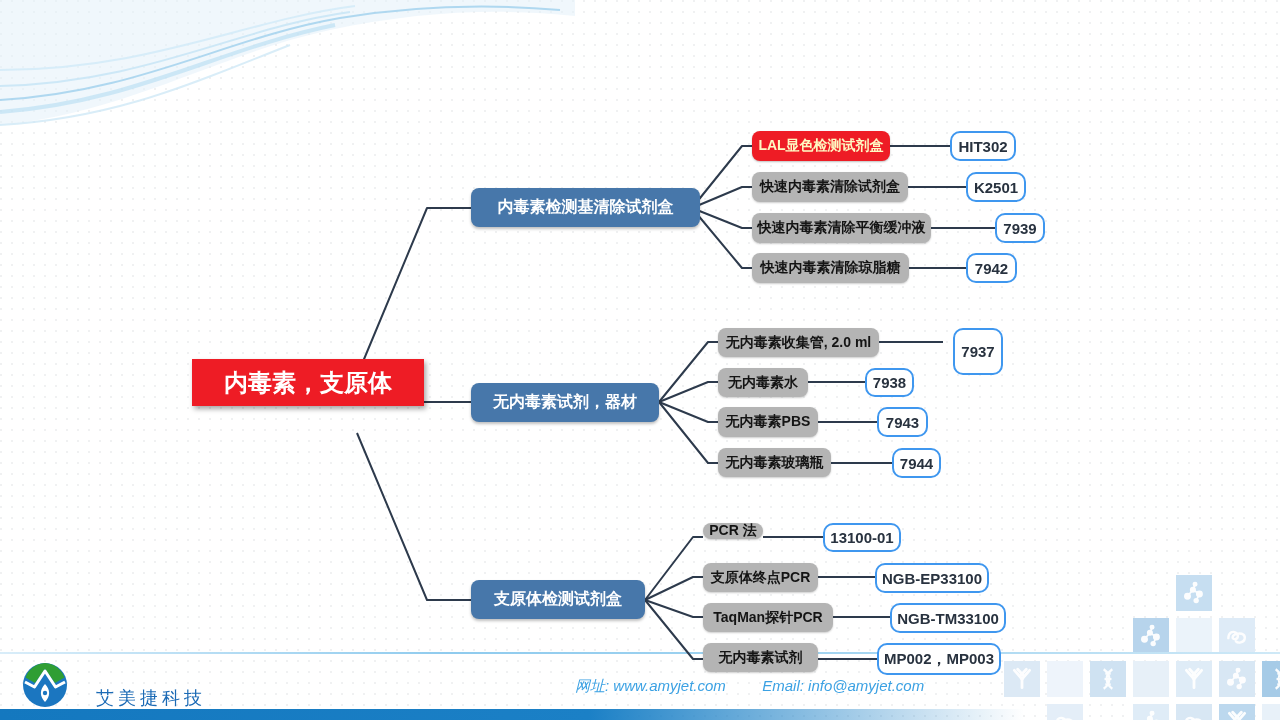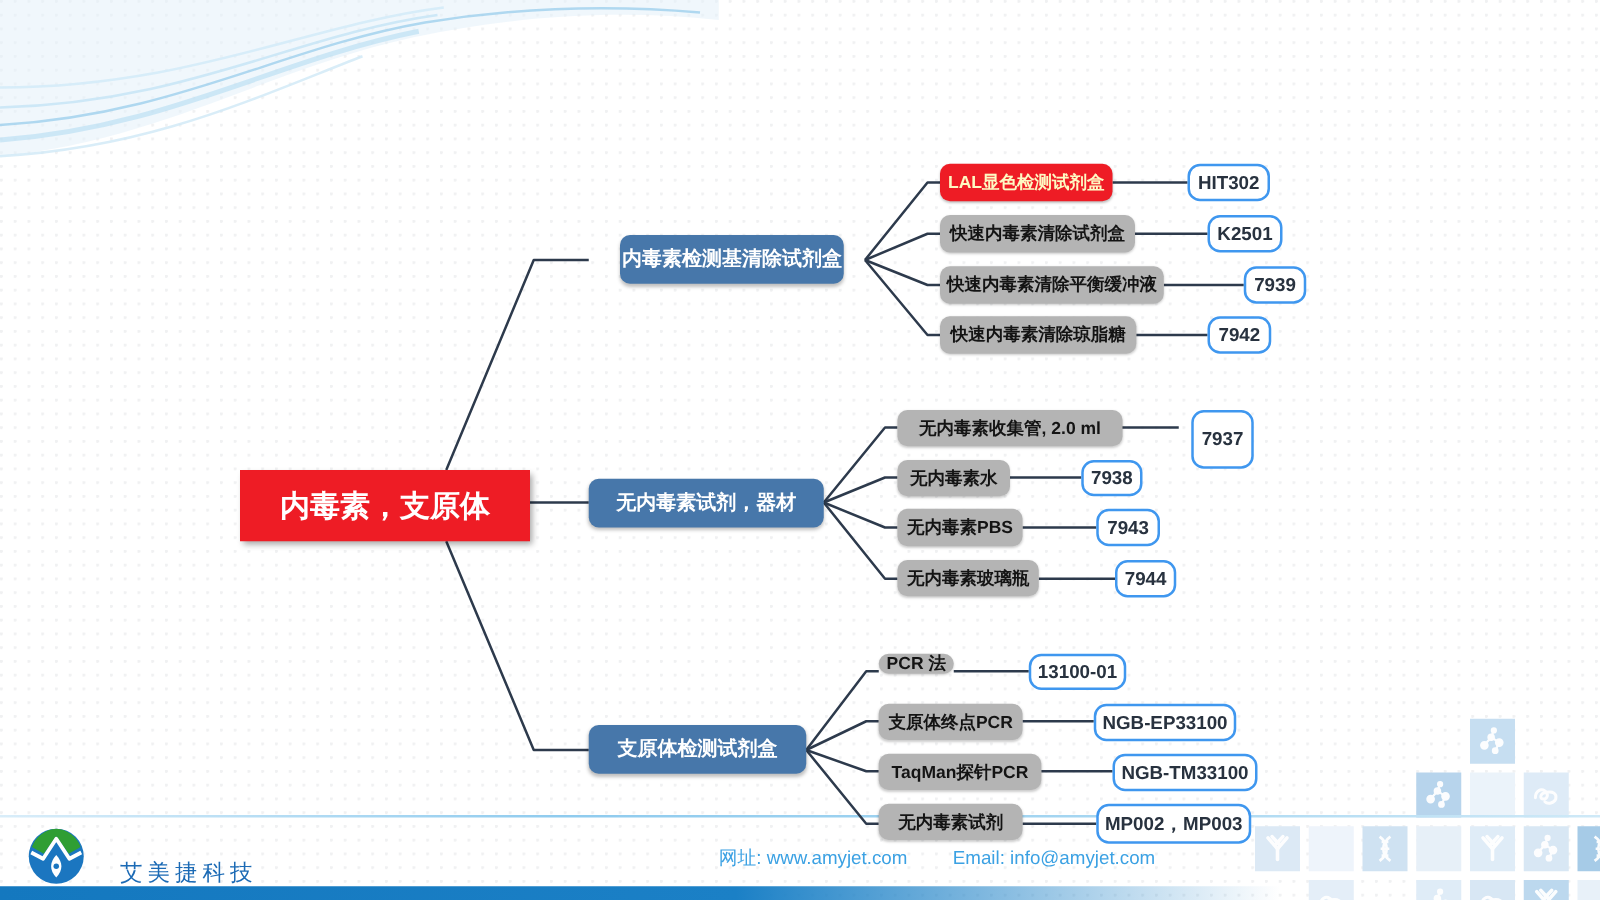--- a/index.html
+++ b/index.html
@@ -32,21 +32,21 @@
   .redchild{background:#ee1c25;color:#fef9c3;border-radius:8px;font-size:14px;
         box-shadow:0 1px 2px rgba(0,0,0,.25);}
   .code{background:#fff;border:2px solid #3f97ef;border-radius:10px;color:#28323f;
         font-size:15px;}
   
   .logo{position:absolute;left:20px;top:658px;z-index:2;}
   .brand-en{position:absolute;left:74px;top:662px;z-index:2;font-size:21px;font-weight:bold;
             font-style:italic;color:#1b6ab5;}
   .brand-cn{position:absolute;left:96px;top:686px;z-index:2;font-size:18px;font-weight:normal;
             letter-spacing:4px;color:#1b6ab5;}
-  .contact{position:absolute;left:575px;top:677px;z-index:2;font-size:15px;
+  .contact{position:absolute;left:575px;top:677px;z-index:2;font-size:15px;font-style:italic;
            color:#3ba1e3;white-space:nowrap;}
   .contact .gap{display:inline-block;width:28px;}
 </style>
 </head>
 <body>
 
 <div class="canvas">
 
   <svg width="0" height="0" style="position:absolute" aria-hidden="true">
     <defs>
@@ -186,36 +186,36 @@
       <line x1="808" y1="382" x2="865" y2="382"></line>
       <line x1="818" y1="422" x2="877" y2="422"></line>
       <line x1="831" y1="463" x2="892" y2="463"></line>
       <line x1="763" y1="537" x2="823" y2="537"></line>
       <line x1="818" y1="577" x2="875" y2="577"></line>
       <line x1="833" y1="617" x2="890" y2="617"></line>
       <line x1="818" y1="659" x2="877" y2="659"></line>
     </g>
   </svg>
 
-  <div class="node root" style="left:192px;top:376px;width:232px;height:57px">内毒素，支原体</div>
-
-  <div class="node blue" style="left:496px;top:188px;width:179px;height:39px">内毒素检测基清除试剂盒</div>
+  <div class="node root" style="left:192px;top:359px;width:232px;height:47px">内毒素，支原体</div>
+
+  <div class="node blue" style="left:471px;top:188px;width:229px;height:39px">内毒素检测基清除试剂盒</div>
   <div class="node blue" style="left:471px;top:383px;width:188px;height:39px">无内毒素试剂，器材</div>
   <div class="node blue" style="left:471px;top:580px;width:174px;height:39px">支原体检测试剂盒</div>
 
   <div class="node redchild" style="left:752px;top:131px;width:138px;height:30px">LAL显色检测试剂盒</div>
   <div class="node code" style="left:950px;top:131px;width:66px;height:30px">HIT302</div>
   <div class="node gray" style="left:752px;top:172px;width:156px;height:30px">快速内毒素清除试剂盒</div>
   <div class="node code" style="left:966px;top:172px;width:60px;height:30px">K2501</div>
   <div class="node gray" style="left:752px;top:213px;width:179px;height:30px">快速内毒素清除平衡缓冲液</div>
   <div class="node code" style="left:995px;top:213px;width:50px;height:30px">7939</div>
   <div class="node gray" style="left:752px;top:253px;width:157px;height:30px">快速内毒素清除琼脂糖</div>
   <div class="node code" style="left:966px;top:253px;width:51px;height:30px">7942</div>
 
-  <div class="node gray" style="left:718px;top:328px;width:180px;height:29px">无内毒素收集管, 2.0 ml</div>
+  <div class="node gray" style="left:718px;top:328px;width:161px;height:29px">无内毒素收集管, 2.0 ml</div>
   <div class="node code" style="left:953px;top:328px;width:50px;height:47px">7937</div>
   <div class="node gray" style="left:718px;top:368px;width:90px;height:29px">无内毒素水</div>
   <div class="node code" style="left:865px;top:368px;width:49px;height:29px">7938</div>
   <div class="node gray" style="left:718px;top:407px;width:100px;height:30px">无内毒素PBS</div>
   <div class="node code" style="left:877px;top:407px;width:51px;height:30px">7943</div>
   <div class="node gray" style="left:718px;top:448px;width:113px;height:29px">无内毒素玻璃瓶</div>
   <div class="node code" style="left:892px;top:448px;width:49px;height:30px">7944</div>
 
   <div class="node gray" style="left:703px;top:523px;width:60px;height:16px">PCR 法</div>
   <div class="node code" style="left:823px;top:523px;width:78px;height:29px">13100-01</div>

